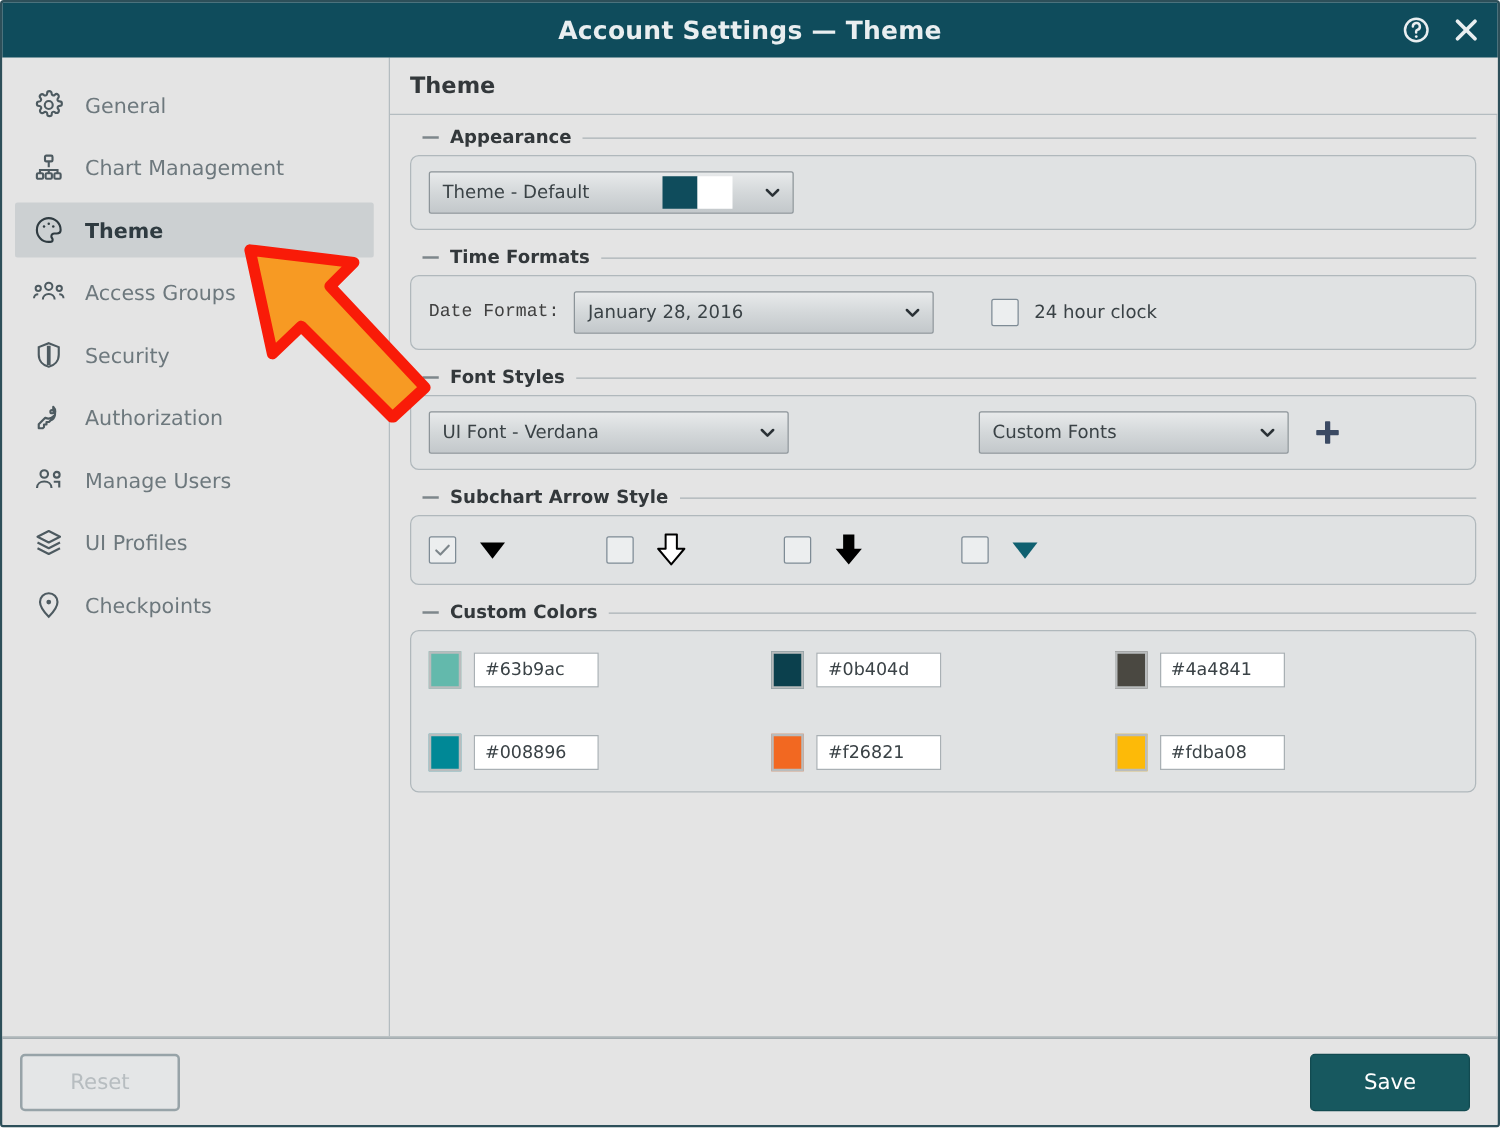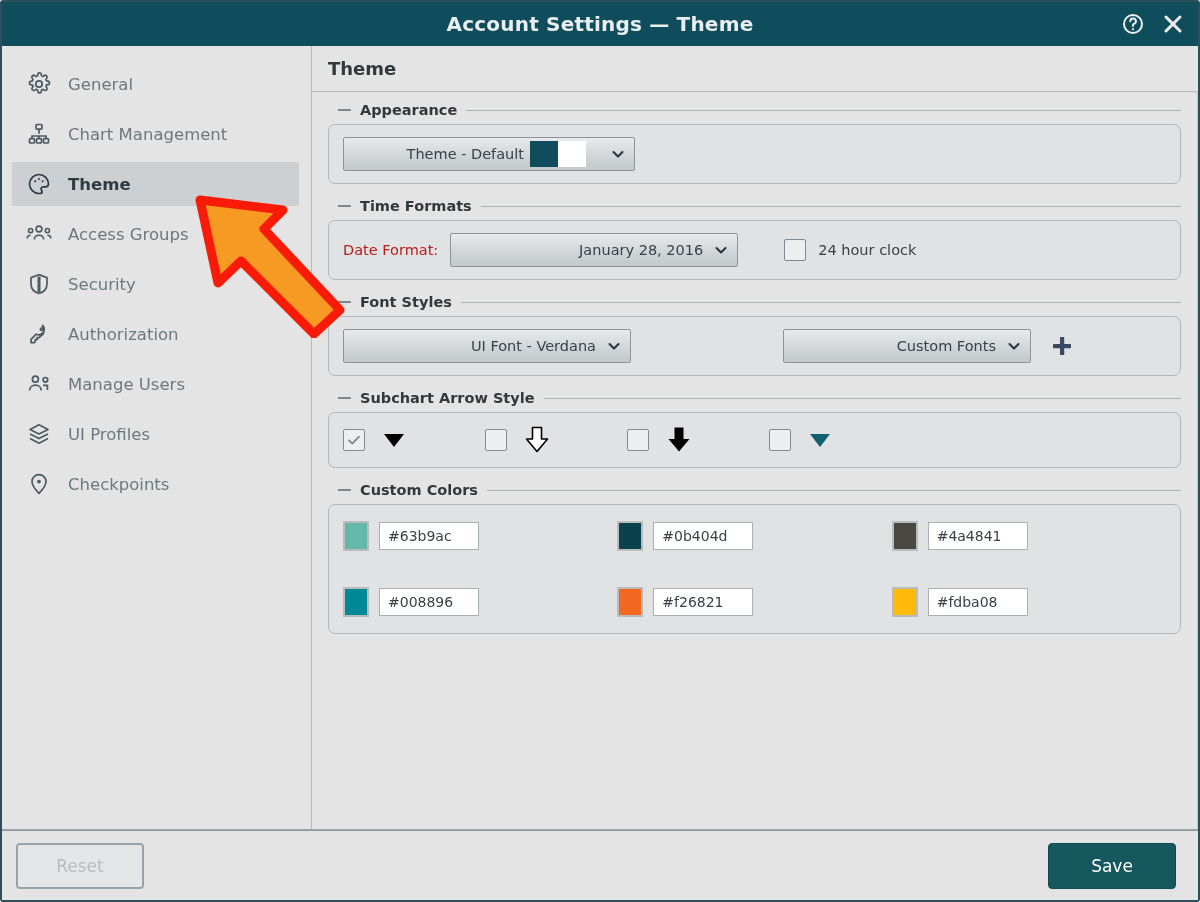--- a/index.html
+++ b/index.html
@@ -115,21 +115,20 @@
     font-size: 18px;
     font-weight: bold;
     color: #33383b;
     border-bottom: 1px solid #b4bcc0;
   }
   #content-scroll {
     flex: 1 1 auto;
     padding: 10px 16px 10px 16px;
     overflow: hidden;
     border-right: 1px solid #c4c9cc;
-    text-align: right;
   }
 
   
   .group { margin-bottom: 14px; }
   .group-legend {
     display: flex;
     align-items: center;
     gap: 9px;
     margin-bottom: 6px;
     padding-left: 10px;
@@ -175,23 +174,24 @@
     flex: 0 0 auto;
     margin-left: 10px;
     display: flex; align-items: center;
     color: #2a3136;
   }
   .swatch-pair { display: flex; gap: 0; margin: 0 14px 0 6px; }
   .swatch-pair .sw { width: 28px; height: 26px; }
 
   .field-label {
     font-size: 14.5px;
-    color: #b91c1c;
+    color: #404040;
     margin-right: 12px;
     white-space: nowrap;
+    font-family: Liberation Mono, monospace;
   }
 
   
   .cbox {
     width: 22px; height: 22px;
     border: 1px solid #7e8b95;
     background: #eceeef;
     border-radius: 2px;
     display: flex; align-items: center; justify-content: center;
     cursor: pointer;

